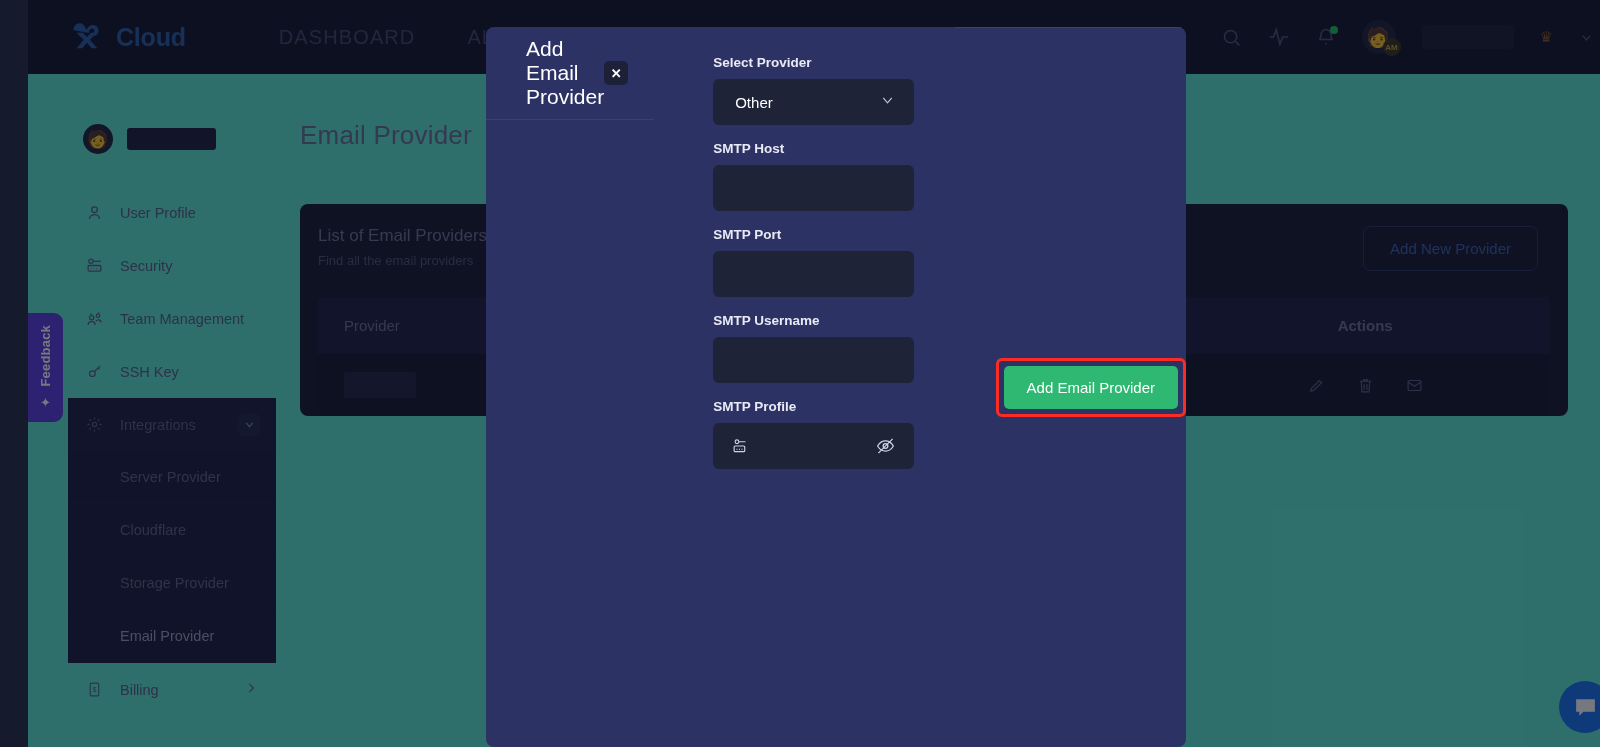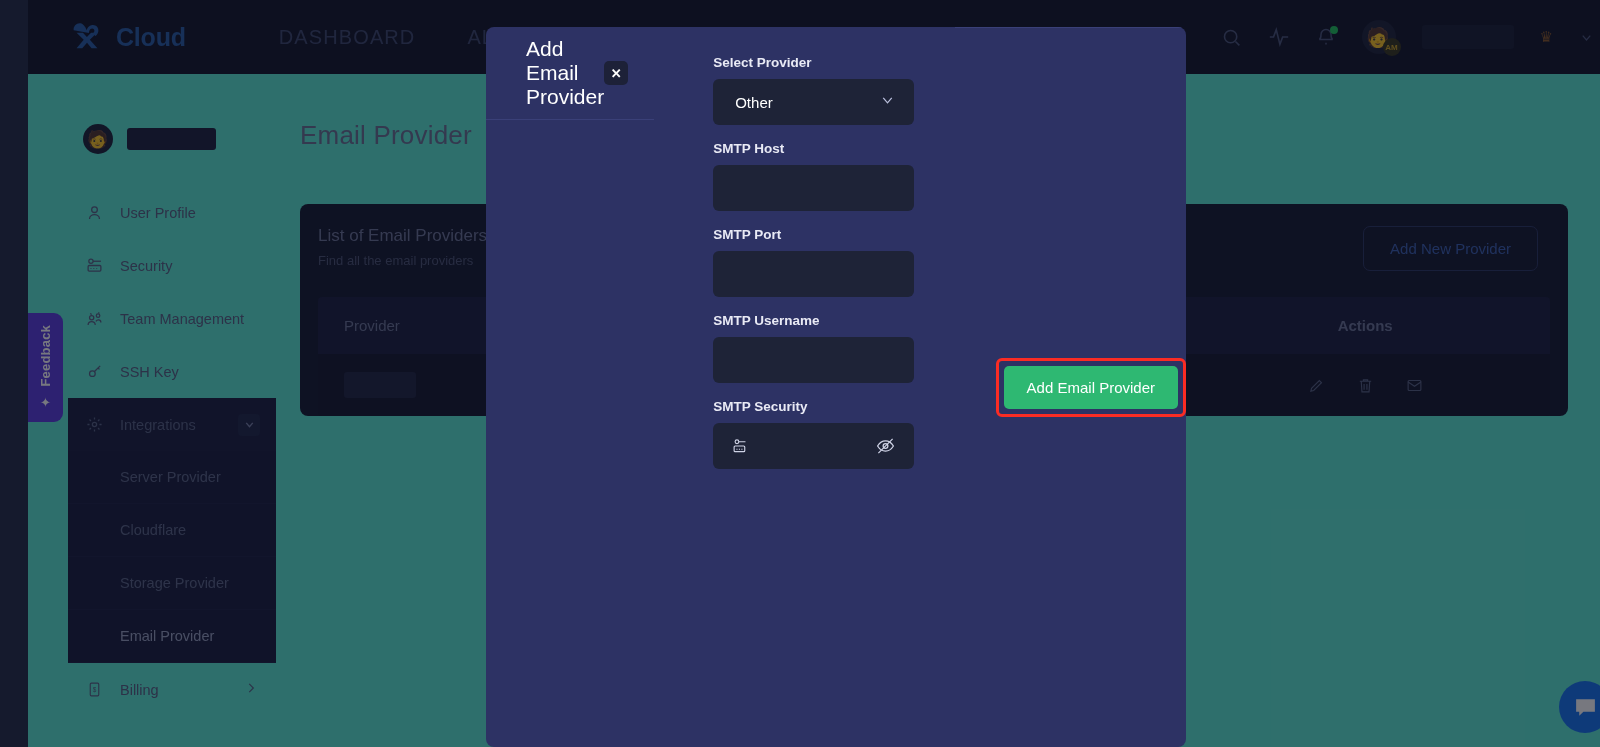--- a/index.html
+++ b/index.html
@@ -613,21 +613,21 @@
         <label class="field-label">SMTP Port</label>
         <input class="control" type="text" placeholder="" style="">
       </div>
 
       <div class="field">
         <label class="field-label">SMTP Username</label>
         <input class="control" type="text" placeholder="" style="">
       </div>
 
       <div class="field">
-        <label class="field-label">SMTP Security</label>
+        <label class="field-label">SMTP Profile</label>
         <div class="pw-wrap">
           <span class="pw-key">
             <svg width="17" height="17" viewBox="0 0 24 24" fill="none" stroke="currentColor" stroke-width="1.6">
               <circle cx="7" cy="6" r="2.6"></circle>
                 <line x1="9.6" y1="6" x2="19" y2="6"></line>
               <rect x="3" y="12" width="15" height="8" rx="1.4"></rect>
               <line x1="7" y1="16" x2="7" y2="17.2"></line>
                 <line x1="10.5" y1="16" x2="10.5" y2="17.2"></line>
                 <line x1="14" y1="16" x2="14" y2="17.2"></line>
             </svg>

